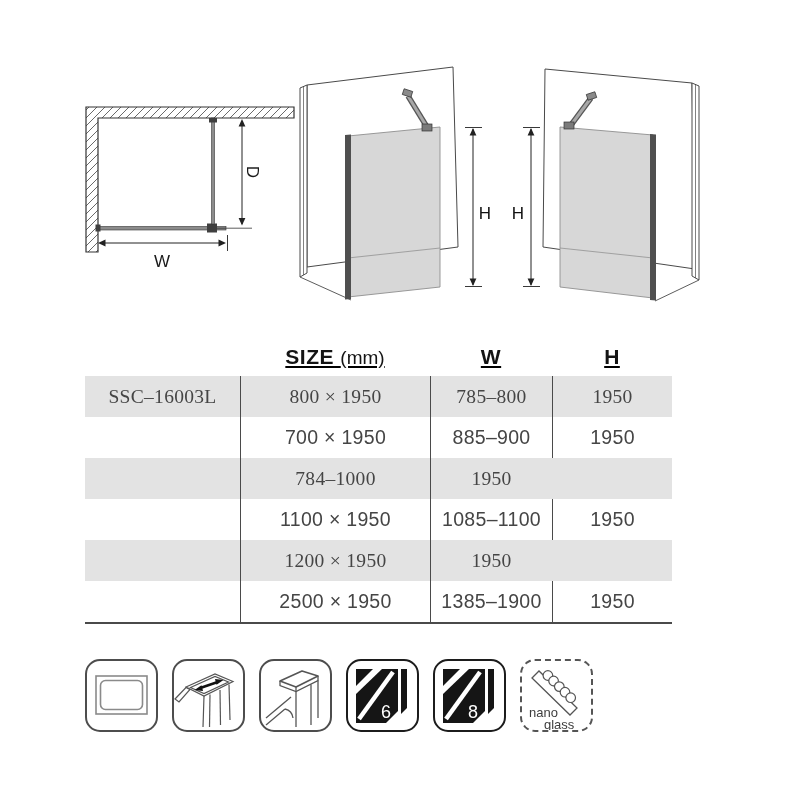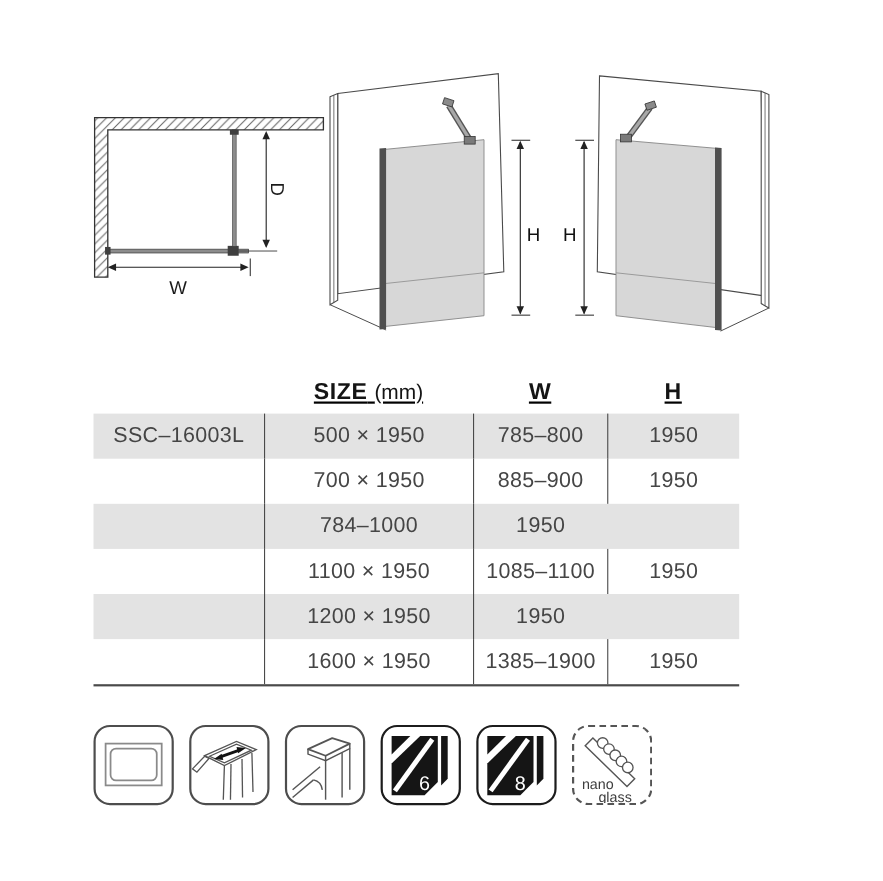--- a/index.html
+++ b/index.html
@@ -13,21 +13,21 @@
   #front-left{left:295px;top:55px;}
   #front-right{left:505px;top:55px;}
 
   
   .spec-table{position:absolute;left:85px;top:337px;width:587px;}
   .t-header{display:grid;grid-template-columns:155px 190px 122px 120px;height:39px;align-items:center;text-decoration:underline;}
   .t-header .hcell{text-align:center;color:#141414;font-size:21px;font-weight:bold;letter-spacing:.5px;}
   .t-header .unit{font-weight:normal;font-size:19px;letter-spacing:0;}
   .t-body{border-bottom:2px solid #4a4a4a;}
   .t-row{display:grid;grid-template-columns:155px 190px 122px 120px;height:41px;}
-  .t-row.alt{background:#e3e3e3;}
+  .t-row.alt{background:#e3e3e3;font-family:Liberation Serif, serif;}
   .t-row>div{display:flex;align-items:center;justify-content:center;font-size:19.5px;color:#454545;letter-spacing:.3px;}
   .t-row>div:nth-child(n+2){border-left:1px solid #4a4a4a;}
 
   
   .icons{position:absolute;left:85px;top:659px;display:flex;gap:14px;}
   .icon{width:73px;height:73px;border:2px solid #4d4d4d;border-radius:15px;box-sizing:border-box;
         display:flex;align-items:center;justify-content:center;background:#fff;}
   .icon.dark{border-color:#1c1c1c;border-width:2.5px;}
   .icon.dashed{border-style:dashed;border-color:#555;}
 </style>
@@ -124,21 +124,21 @@
       <div class="hcell"></div>
       <div class="hcell">
         <span>SIZE</span>&nbsp;<span class="unit">(mm)</span>
       </div>
       <div class="hcell">W</div>
       <div class="hcell">H</div>
     </div>
     <div class="t-body">
       <div class="t-row alt">
         <div>SSC–16003L</div>
-        <div>500 × 1950</div>
+        <div>800 × 1950</div>
         <div>785–800</div>
         <div>1950</div>
       </div>
       <div class="t-row">
         <div></div>
         <div>700 × 1950</div>
         <div>885–900</div>
         <div>1950</div>
       </div>
       <div class="t-row alt">
@@ -152,21 +152,21 @@
         <div>1085–1100</div>
         <div>1950</div>
       </div>
       <div class="t-row alt">
         <div></div>
         <div>1200 × 1950</div>
         <div>1950</div>
       </div>
       <div class="t-row">
         <div></div>
-        <div>1600 × 1950</div>
+        <div>2500 × 1950</div>
         <div>1385–1900</div>
         <div>1950</div>
       </div>
     </div>
   </div>
 
   <div class="icons">
 
     <div class="icon">
       <svg width="69" height="69" viewBox="0 0 69 69">

